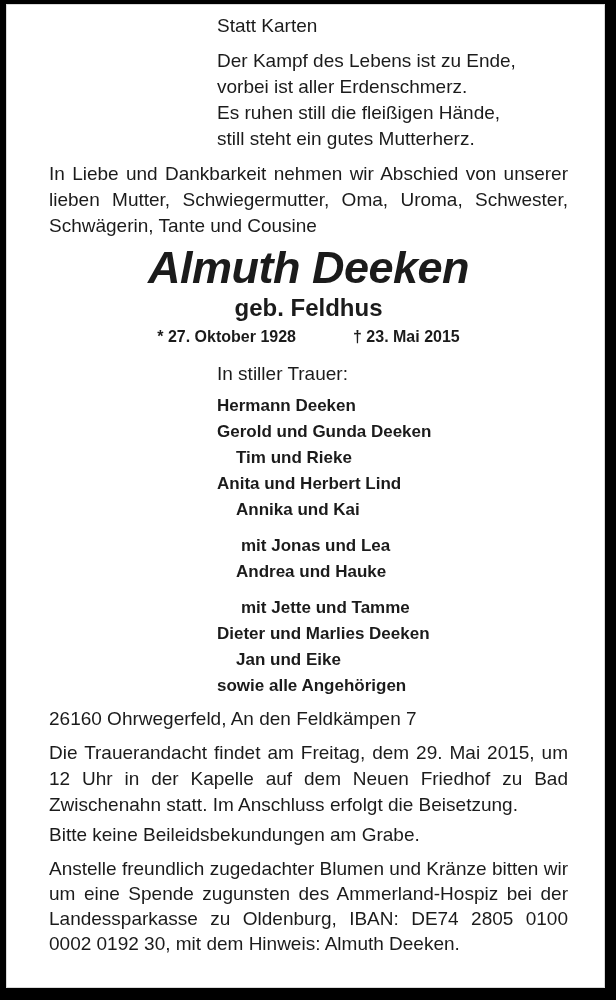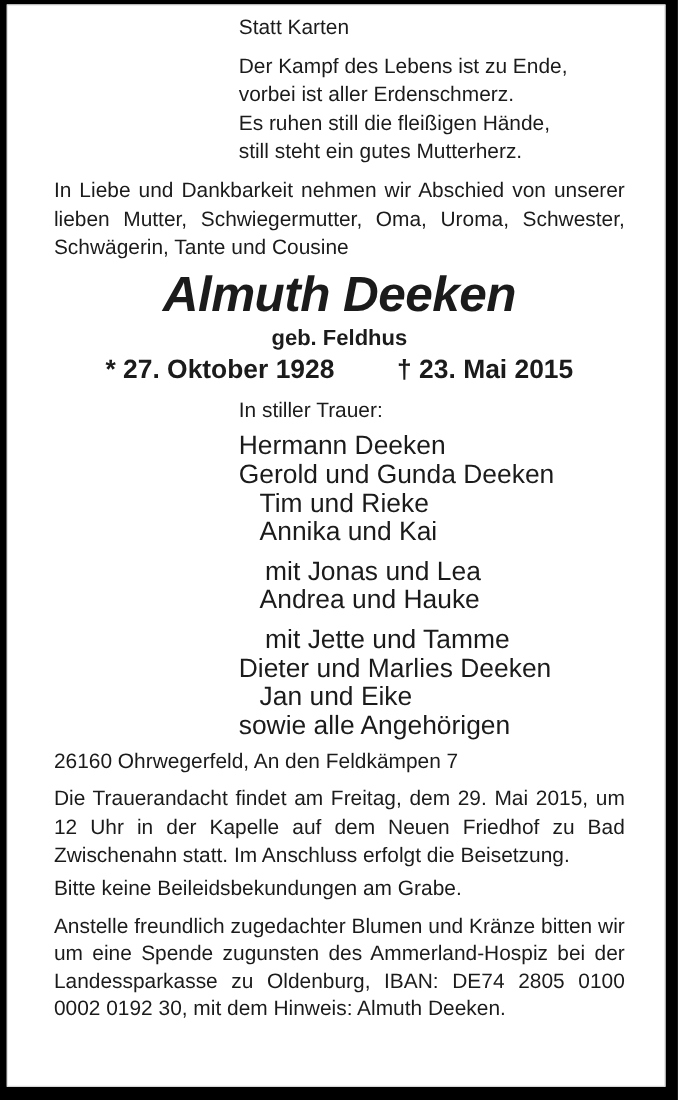--- a/index.html
+++ b/index.html
@@ -49,44 +49,44 @@
     font-size: 45px;
     line-height: 48px;
     font-weight: 700;
     text-align: center;
     letter-spacing: -0.5px;
     white-space: nowrap;
     font-style: italic;
   }
   .maiden {
     margin-top: 4px;
-    font-size: 20px;
+    font-size: 24px;
     line-height: 24px;
     font-weight: 700;
     text-align: center;
   }
   .dates {
     margin-top: 4px;
-    font-size: 24px;
+    font-size: 16px;
     line-height: 26px;
     font-weight: 700;
     display: flex;
     justify-content: center;
     gap: 57px;
     white-space: nowrap;
   }
   .trauer-label {
     margin-top: 11px;
     margin-left: 168px;
   }
   .mourners {
     margin-top: 6px;
     margin-left: 168px;
-    font-weight: 400;
-    font-size: 24px;
+    font-weight: 700;
+    font-size: 17px;
     line-height: 26px;
   }
   .mourners .indent-1 { padding-left: 19px; }
   .mourners .indent-2 { padding-left: 24px; margin-top: 10px; }
   .address {
     margin-top: 7px;
   }
   .service {
     margin-top: 8px;
     text-align: justify;
@@ -127,20 +127,21 @@
       <span>† 23. Mai 2015</span>
     </div>
 
     <div class="trauer-label">In stiller Trauer:</div>
 
     <div class="mourners">
 
     <div>Hermann Deeken</div>
         <div>Gerold und Gunda Deeken</div>
         <div class="indent-1">Tim und Rieke</div>
+        <div>Anita und Herbert Lind</div>
         <div class="indent-1">Annika und Kai</div>
         <div class="indent-2">mit Jonas und Lea</div>
         <div class="indent-1">Andrea und Hauke</div>
         <div class="indent-2">mit Jette und Tamme</div>
         <div>Dieter und Marlies Deeken</div>
         <div class="indent-1">Jan und Eike</div>
         <div>sowie alle Angehörigen</div>
       </div>
 
     <div class="address">26160 Ohrwegerfeld, An den Feldkämpen 7</div>

